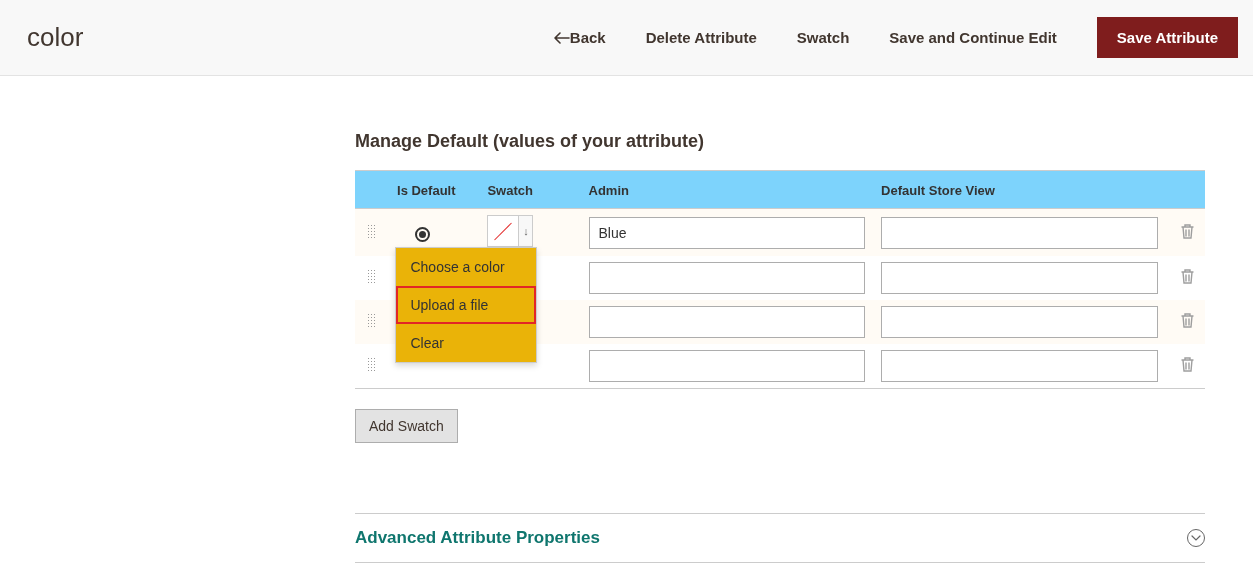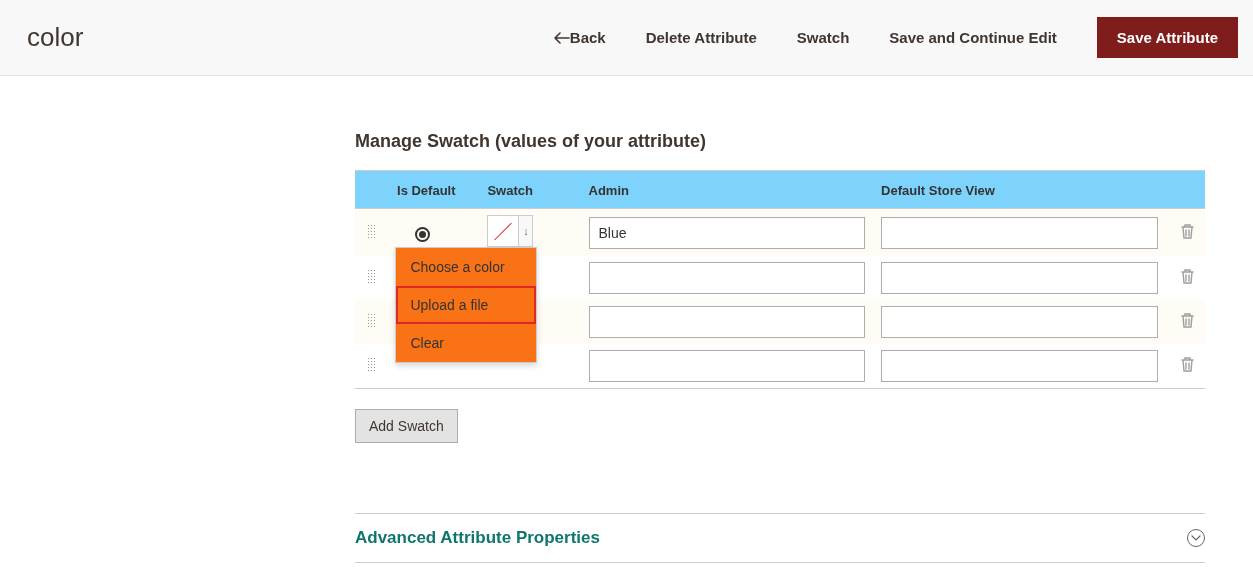--- a/index.html
+++ b/index.html
@@ -166,21 +166,21 @@
     margin-top: 20px;
     padding: 8px 13px;
     font-size: 14px;
     background: #e3e3e3;
     border: 1px solid #adadad;
     color: #41362f;
     cursor: pointer;
   }
   .dropdown-menu {
     position: absolute;
-    background: #f97316;
+    background: #eab308;
     border: 1px solid #ccc;
     box-shadow: 0 3px 6px rgba(0,0,0,0.15);
     min-width: 142px;
     z-index: 10;
   }
   .dropdown-item {
     padding: 11px 14px;
     font-size: 14px;
     cursor: pointer;
     color: #333;
@@ -232,21 +232,21 @@
     </span>
     <span class="header-link">Delete Attribute</span>
     <span class="header-link">Swatch</span>
     <span class="header-link">Save and Continue Edit</span>
     <button class="btn-primary">Save Attribute</button>
   </div>
 </div>
 
 <div class="content">
 
-  <div class="section-title">Manage Swatch (values of your attribute)</div>
+  <div class="section-title">Manage Default (values of your attribute)</div>
 
   <table class="swatch-table">
     <thead>
       <tr>
         <th class="drag-col"></th>
         <th class="default-col">Is Default</th>
         <th class="swatch-col">Swatch</th>
         <th class="admin-col">Admin</th>
         <th class="store-col">Default Store View</th>
         <th class="delete-col"></th>

